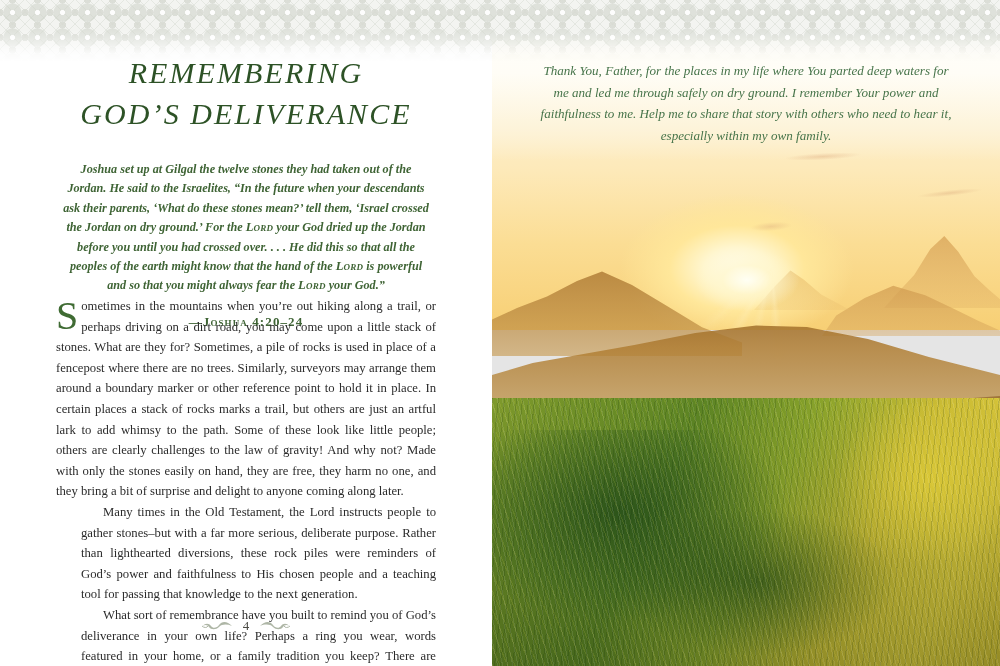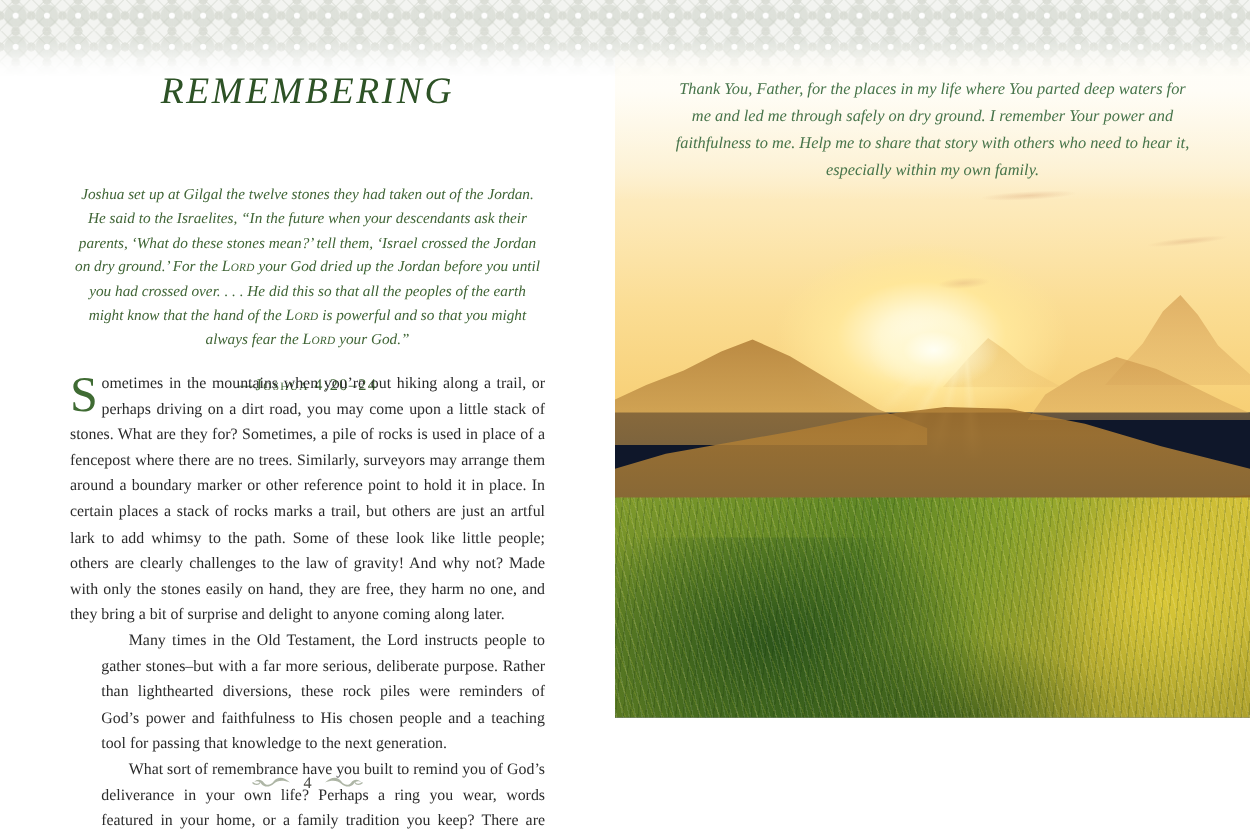--- a/index.html
+++ b/index.html
@@ -60,28 +60,29 @@
     font-style: italic;
     font-size: 30px;
     line-height: 41px;
     letter-spacing: 2.1px;
   }
   .chapter-title .line2 { display: block; }
 
   .scripture {
     position: absolute;
     left: 60px;
-    top: 146px;
+    top: 160px;
     width: 372px;
     text-align: center;
     color: #3f6435;
     font-family: "Liberation Serif", serif;
     font-style: italic;
     font-size: 12.2px;
     line-height: 19.4px;
+    font-weight: bold;
   }
   .scripture .sc { font-variant: small-caps; font-size: 12.6px; letter-spacing: .2px; }
   .citation {
     display: block;
     margin-top: 16px;
     font-style: normal;
     font-variant: small-caps;
     font-size: 13px;
     letter-spacing: 1.1px;
     color: #3f6435;
@@ -126,23 +127,23 @@
     font-size: 13px;
     color: #4a4a44;
   }
   .flourish { display: block; }
 
   
   .right-page {
     position: absolute;
     left: 492px; top: 0;
     width: 508px;
-    height: 574px;
+    height: 666px;
     overflow: hidden;
-    background: #0f172a;
+    background: #e5e5e5;
   }
   .photo {
     position: absolute;
     left: 0; top: 0;
     width: 508px; height: 666px;
   }
   
   .sky {
     position: absolute; left:0; top:0; width:508px; height:330px;
     background:
@@ -257,20 +258,21 @@
 </style>
 </head>
 <body>
 
 <div id="page">
 
   <div class="left-page">
 
     <div class="chapter-title">
       <span>REMEMBERING</span>
+      <span class="line2">GOD’S DELIVERANCE</span>
     </div>
 
     <div class="scripture">
       <span id="scripture-text">Joshua set up at Gilgal the twelve stones they had taken out of the Jordan. He said to the Israelites, “In the future when your descendants ask their parents, ‘What do these stones mean?’ tell them, ‘Israel crossed the Jordan on dry ground.’ For the <span class="sc">Lord</span> your God dried up the Jordan before you until you had crossed over. . . . He did this so that all the peoples of the earth might know that the hand of the <span class="sc">Lord</span> is powerful and so that you might always fear the <span class="sc">Lord</span> your God.”</span>
       <span class="citation">—Joshua 4:20–24</span>
     </div>
 
     <div class="body-copy">
       <p>
         <span class="dropcap">S</span><span>ometimes in the mountains when you’re out hiking along a trail, or perhaps driving on a dirt road, you may come upon a little stack of stones. What are they for? Sometimes, a pile of rocks is used in place of a fencepost where there are no trees. Similarly, surveyors may arrange them around a boundary marker or other reference point to hold it in place. In certain places a stack of rocks marks a trail, but others are just an artful lark to add whimsy to the path. Some of these look like little people; others are clearly challenges to the law of gravity! And why not? Made with only the stones easily on hand, they are free, they harm no one, and they bring a bit of surprise and delight to anyone coming along later.</span>

